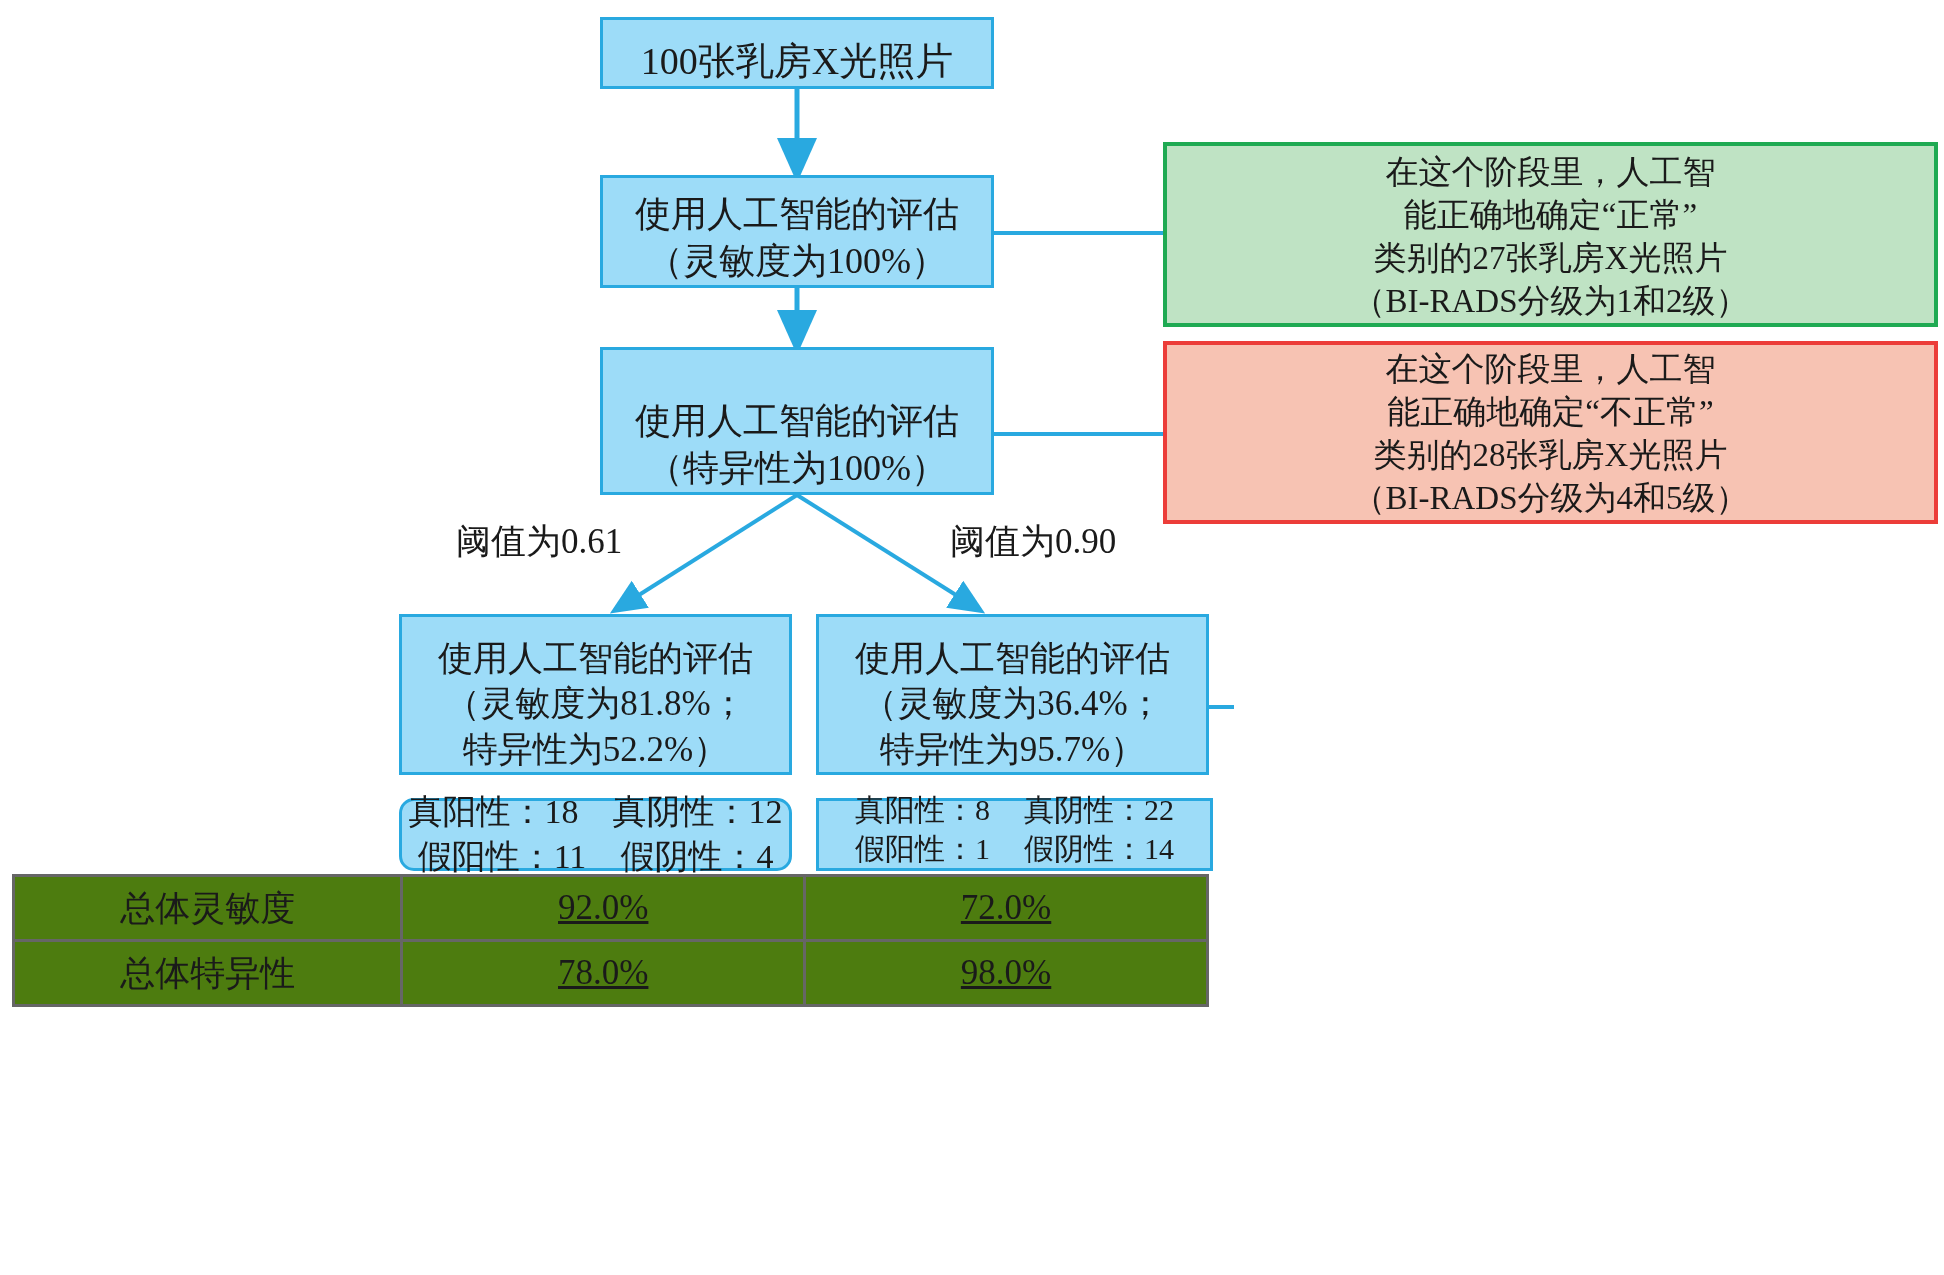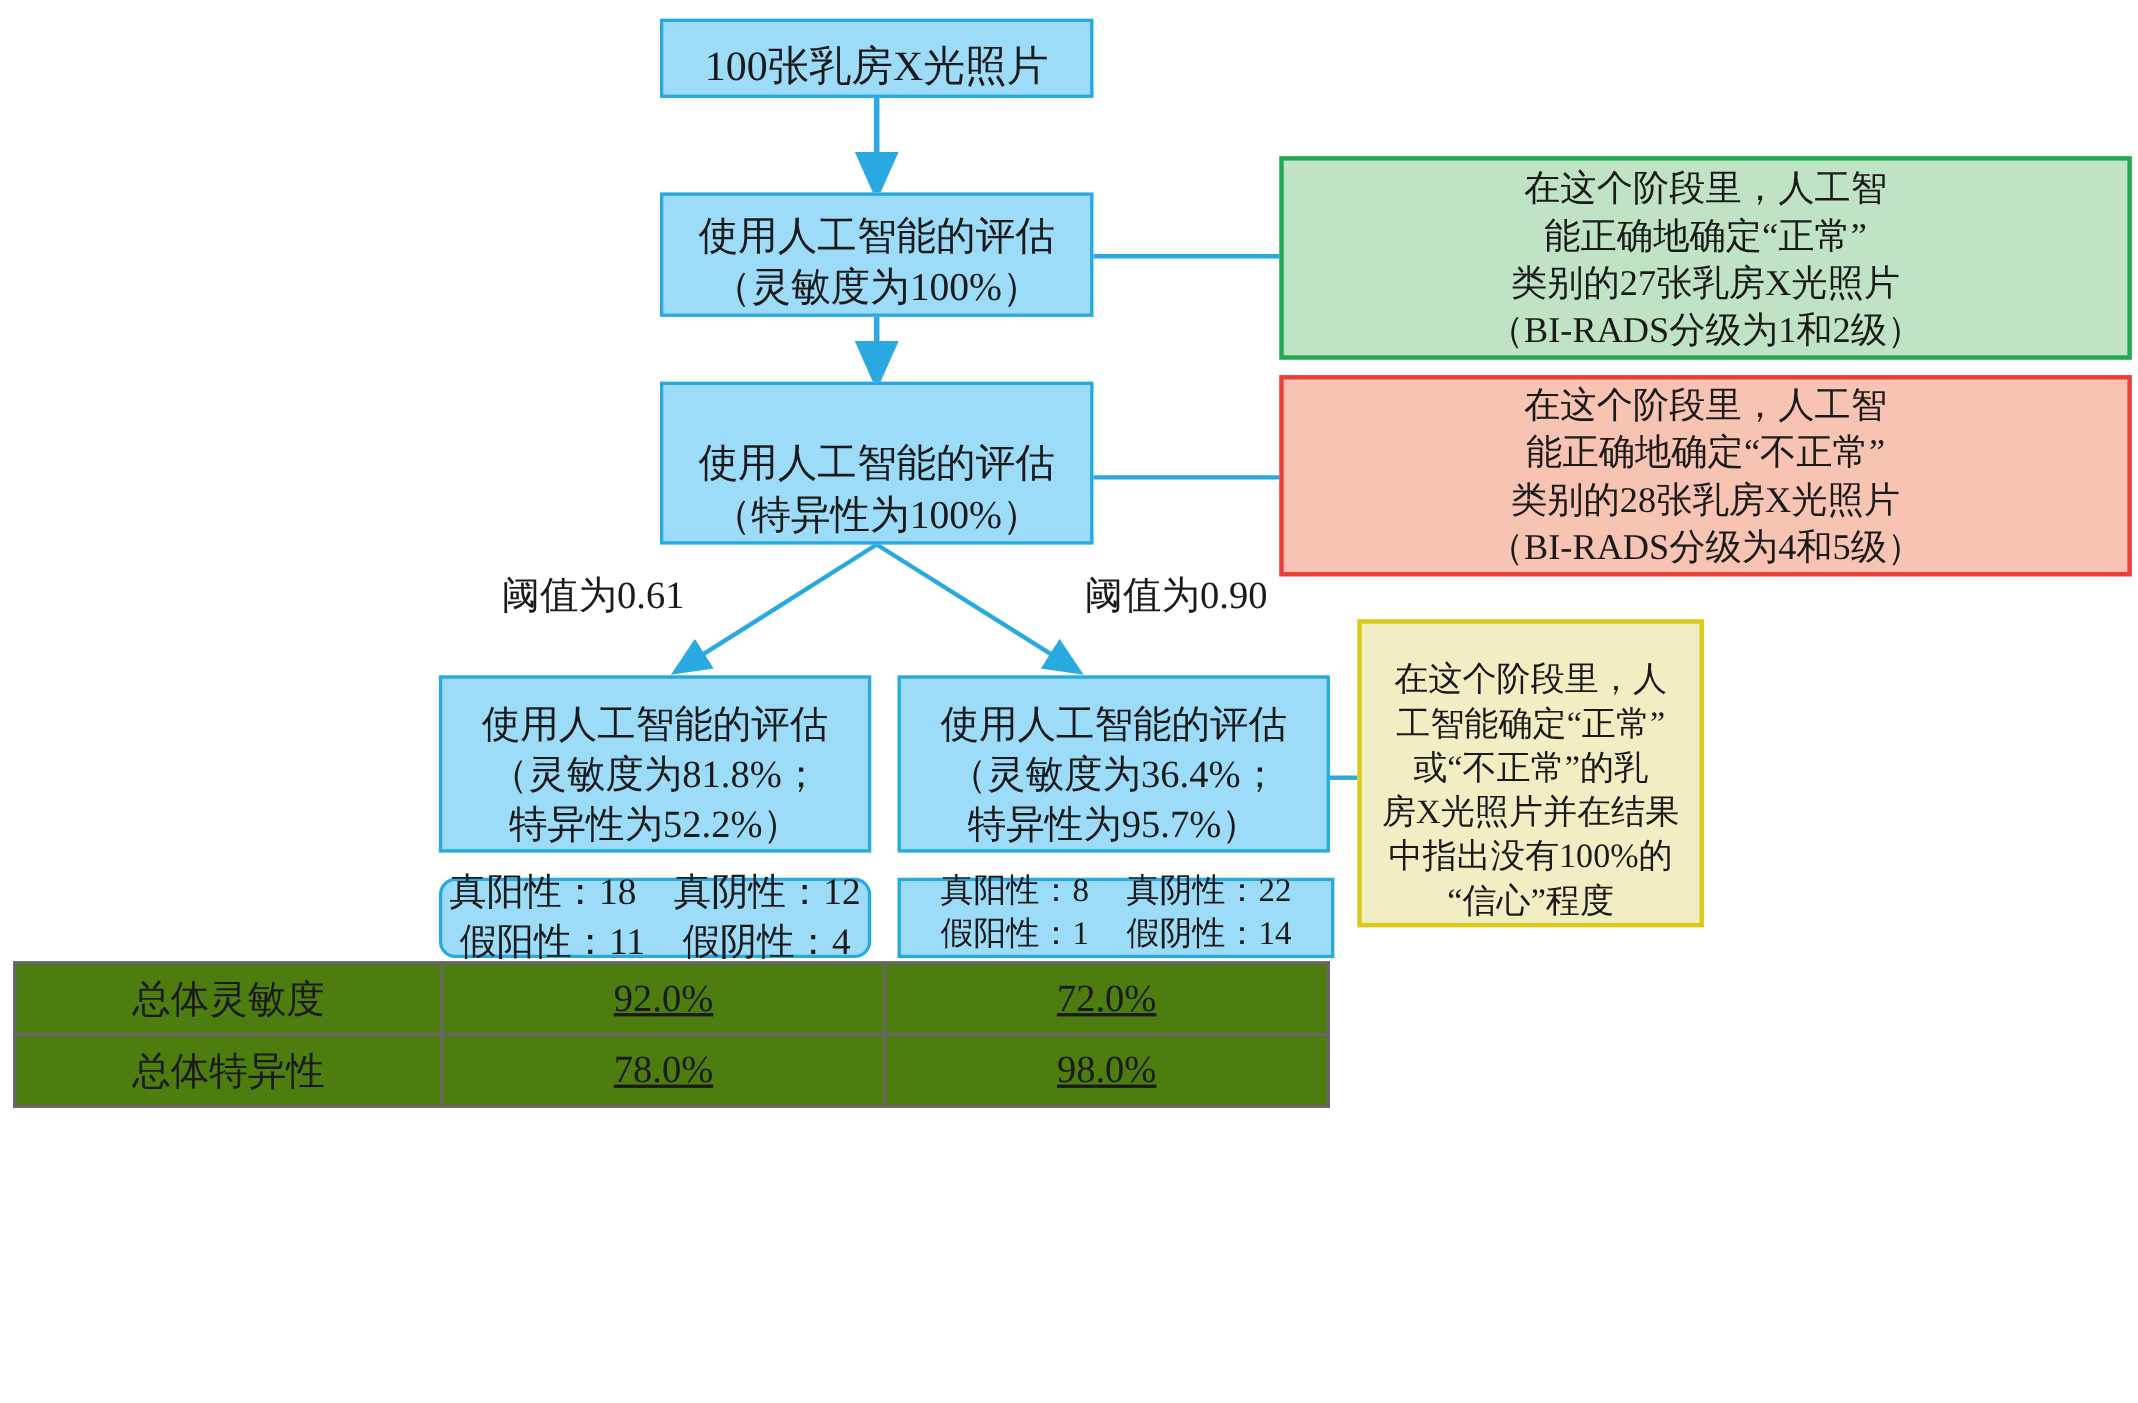--- a/index.html
+++ b/index.html
@@ -112,21 +112,21 @@
   }
 
   .edge-label {
     position: absolute;
     font-size: 35px;
     color: #1a1a1a;
     white-space: nowrap;
     text-align: center;
   }
   #label-thr-left { left: 456px; top: 518px; }
-  #label-thr-right { left: 950px; top: 518px; margin-left: 36px; }
+  #label-thr-right { left: 950px; top: 518px; }
 
   
   #summary-table {
     position: absolute;
     left: 12px; top: 874px;
     width: 1197px;
     border-collapse: collapse;
     font-size: 35px;
     background: #4d7c0f;
   }
@@ -225,28 +225,20 @@
     <span class="line">（BI-RADS分级为1和2级）</span>
   </div>
 
   <div class="node red-box" id="node-red">
     <span class="line">在这个阶段里，人工智</span>
     <span class="line">能正确地确定“不正常”</span>
     <span class="line">类别的28张乳房X光照片</span>
     <span class="line">（BI-RADS分级为4和5级）</span>
   </div>
 
-  <div class="node yellow-box" id="node-yellow">
-    <span class="line">在这个阶段里，人</span>
-    <span class="line">工智能确定“正常”</span>
-    <span class="line">或“不正常”的乳</span>
-    <span class="line">房X光照片并在结果</span>
-    <span class="line">中指出没有100%的</span>
-    <span class="line">“信心”程度</span>
-  </div>
 
   <table id="summary-table">
     <tbody>
       <tr>
         <td class="rowlabel">总体灵敏度</td>
         <td class="valcell">92.0%</td>
         <td class="valcell">72.0%</td>
       </tr>
       <tr>
         <td class="rowlabel">总体特异性</td>

